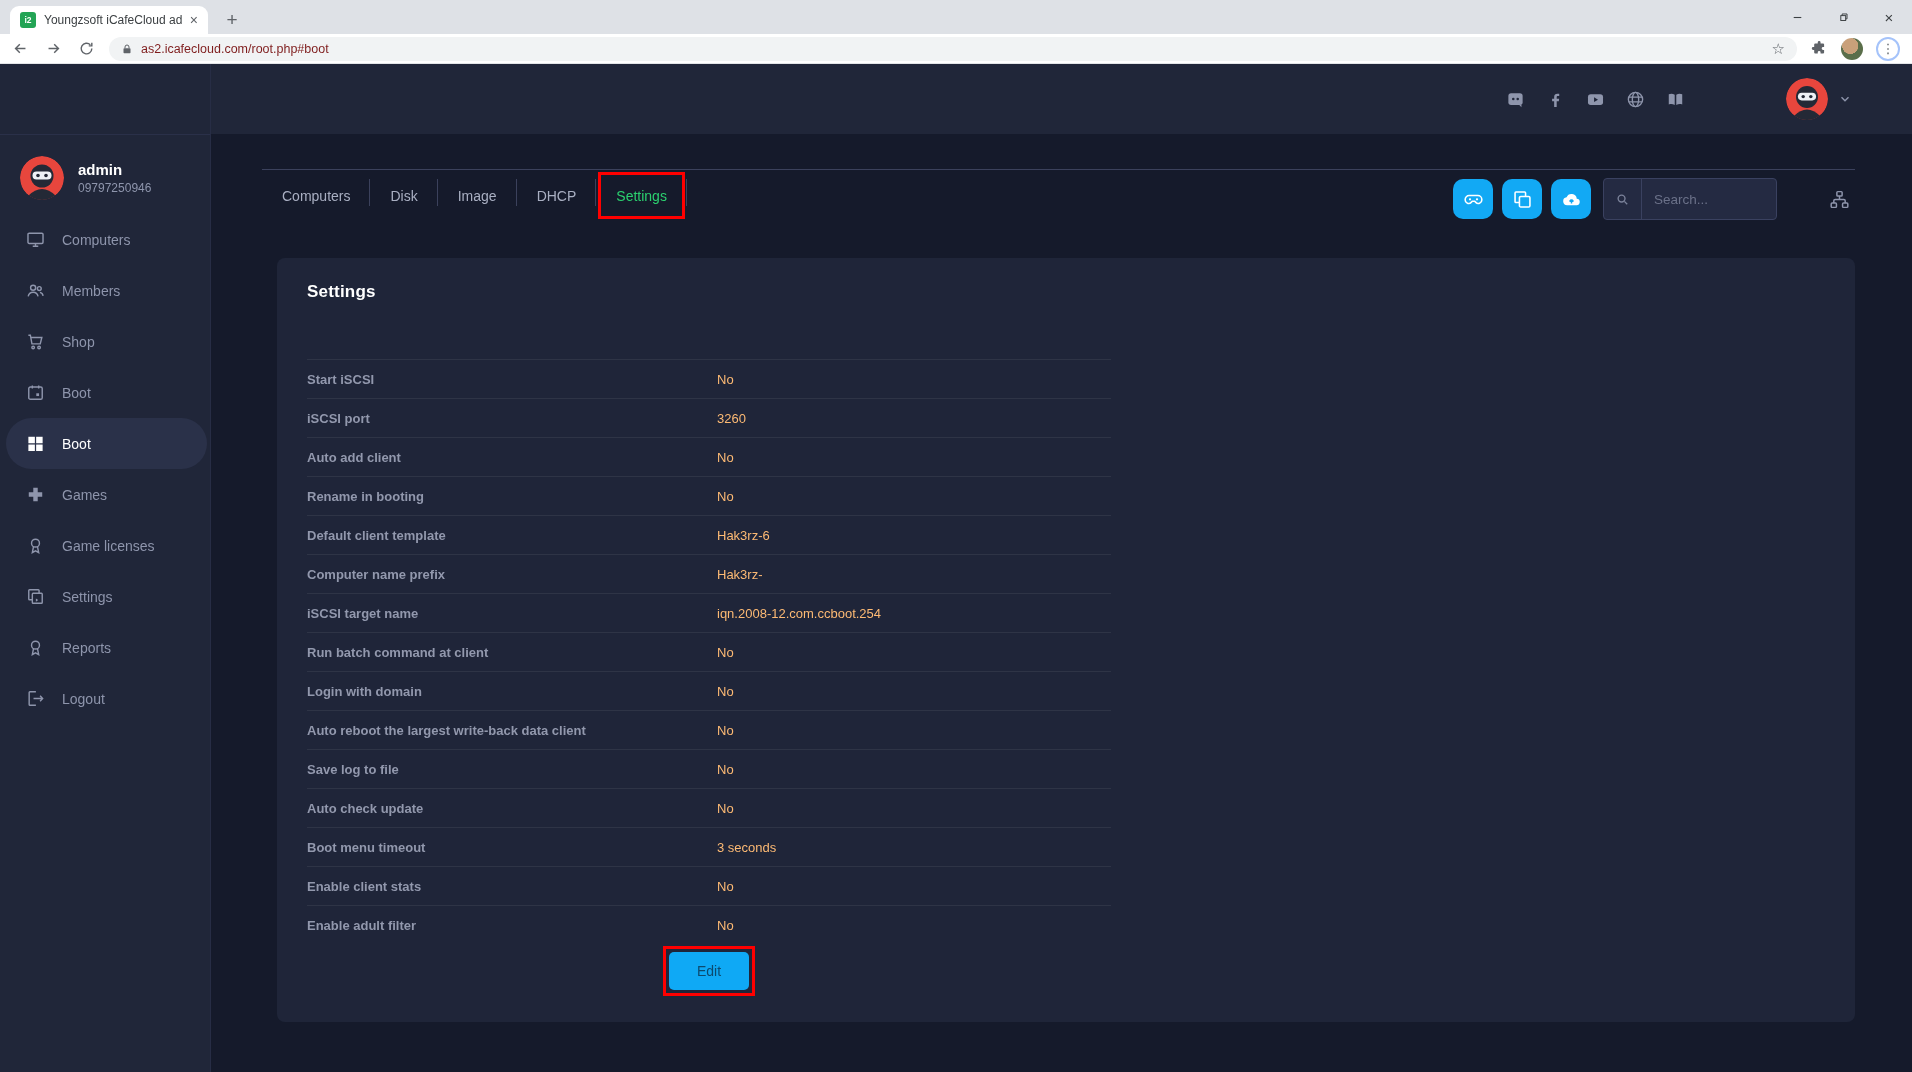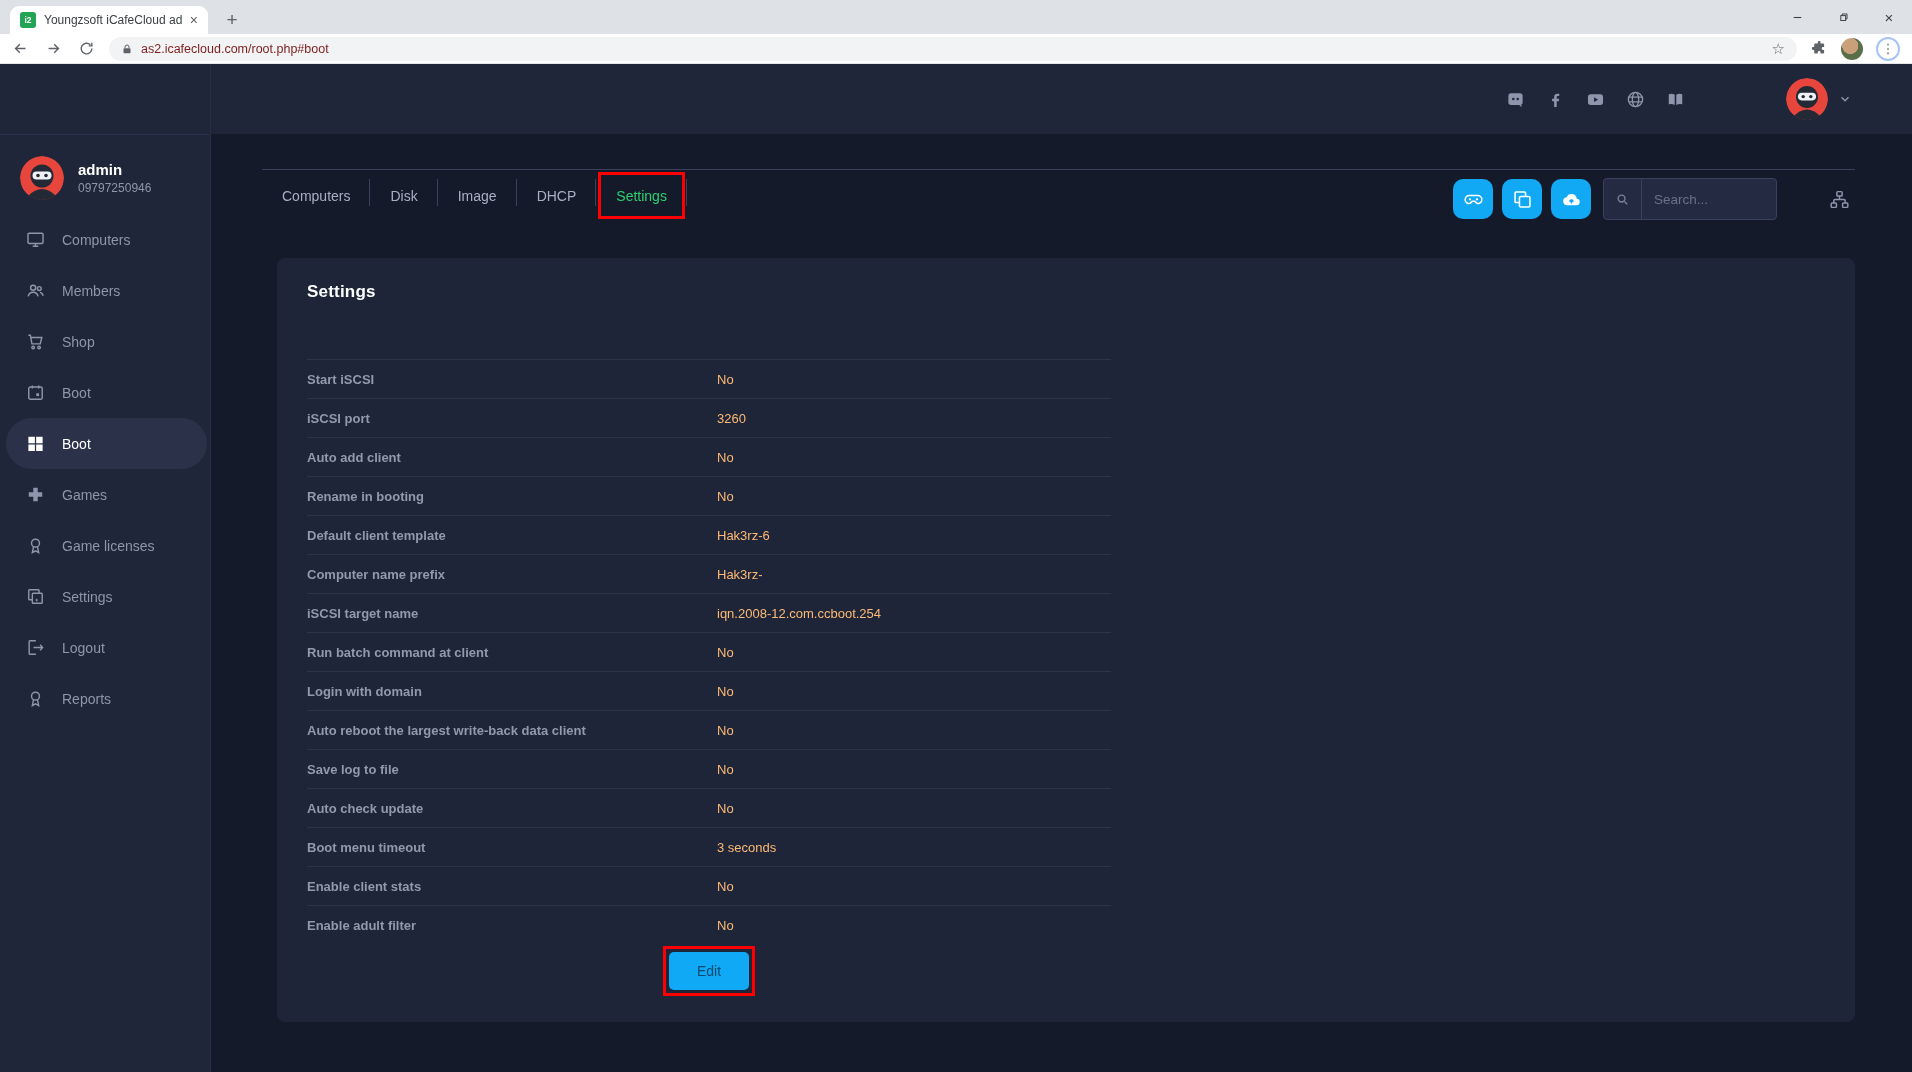--- a/index.html
+++ b/index.html
@@ -321,34 +321,34 @@
             <rect x="8" y="8" width="12.5" height="12.5" rx="1"></rect>
             <path d="M16.5 8V4.5a1 1 0 0 0-1-1H4.5a1 1 0 0 0-1 1V15a1 1 0 0 0 1 1H8"></path>
             <path d="M12.5 14.5l3 2-3 2z" fill="currentColor" stroke="none"></path>
           </svg>
         </span>
         <span>Settings</span>
       </div>
       <div class="menu-item">
         <span class="mi">
           <svg viewBox="0 0 24 24" fill="none" stroke="currentColor" stroke-width="1.8">
+            <circle cx="12" cy="9" r="5"></circle>
+            <path d="M9.5 13.5 8 21l4-2.2L16 21l-1.5-7.5"></path>
+          </svg>
+        </span>
+        <span>Reports</span>
+      </div>
+      <div class="menu-item">
+        <span class="mi">
+          <svg viewBox="0 0 24 24" fill="none" stroke="currentColor" stroke-width="1.8">
             <path d="M12.5 3.5H5a1 1 0 0 0-1 1v15a1 1 0 0 0 1 1h7.5"></path>
             <path d="M9.5 12H21m-3.2-3.4L21 12l-3.2 3.4"></path>
           </svg>
         </span>
         <span>Logout</span>
-      </div>
-      <div class="menu-item">
-        <span class="mi">
-          <svg viewBox="0 0 24 24" fill="none" stroke="currentColor" stroke-width="1.8">
-            <circle cx="12" cy="9" r="5"></circle>
-            <path d="M9.5 13.5 8 21l4-2.2L16 21l-1.5-7.5"></path>
-          </svg>
-        </span>
-        <span>Reports</span>
       </div>
   </div>
 </div>
 
 <div class="tabbar-line"></div>
 <div class="tabs">
   <div class="tab">
       <span>Computers</span>
     </div>
     <div class="tab">

